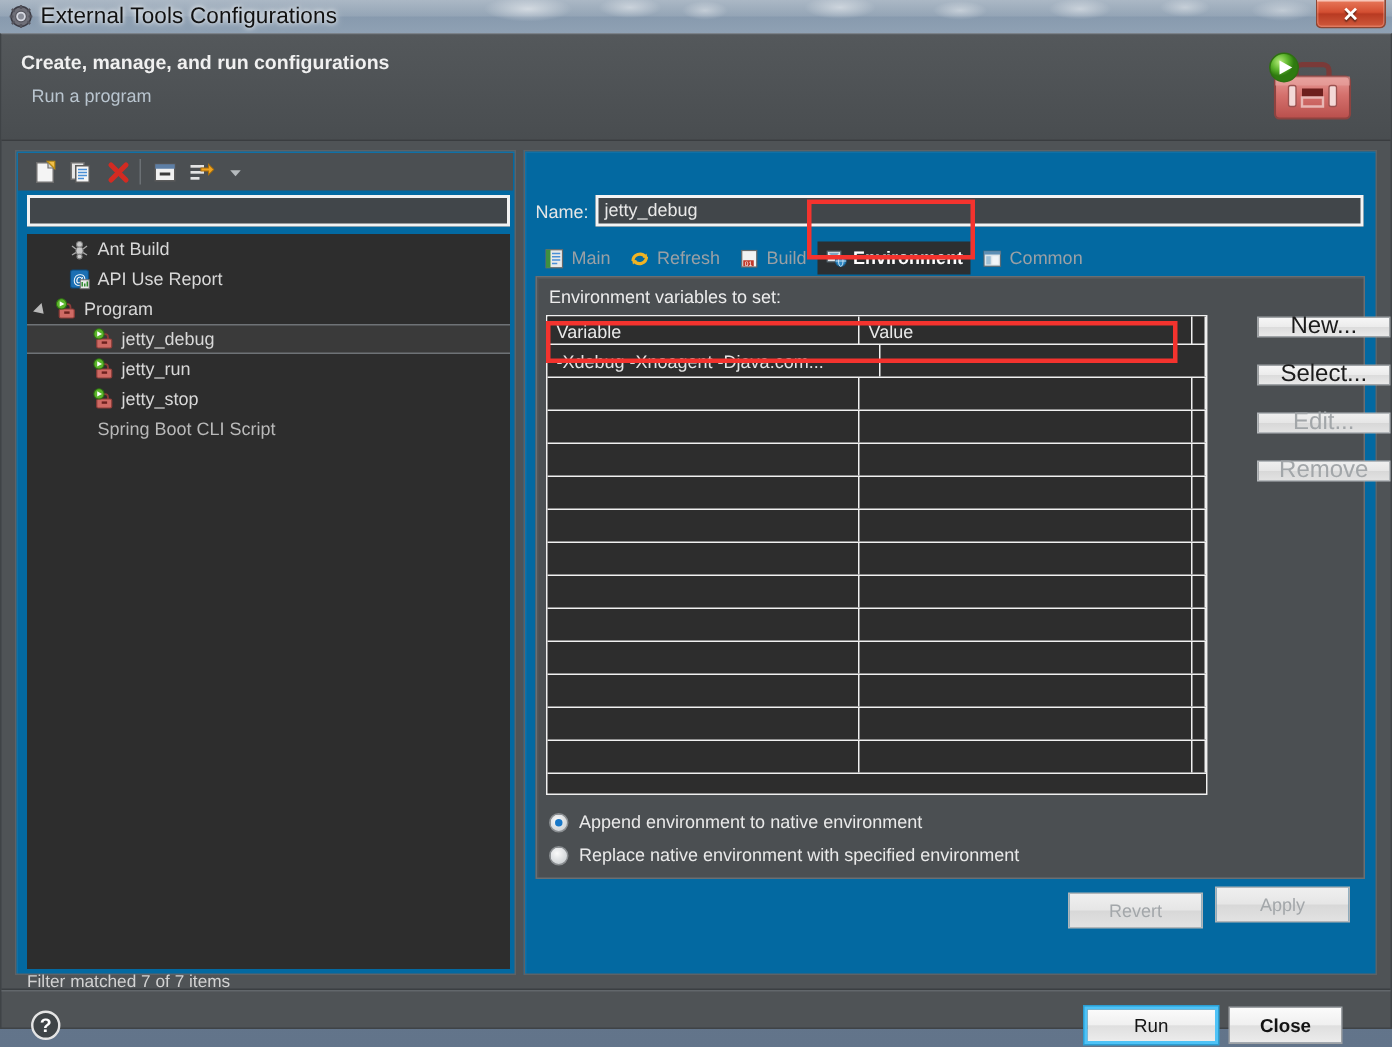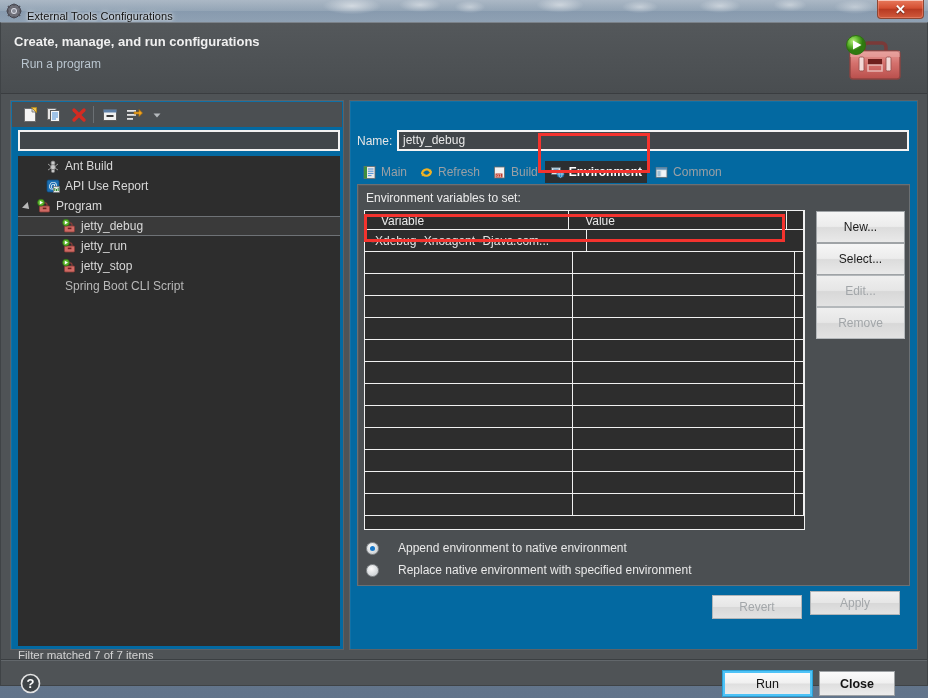--- a/index.html
+++ b/index.html
@@ -31,22 +31,22 @@
       radial-gradient(ellipse 34px 11px at 560px 5px, rgba(255,255,255,.48), rgba(255,255,255,0) 70%),
       radial-gradient(ellipse 26px 9px at 640px 7px, rgba(255,255,255,.42), rgba(255,255,255,0) 70%),
       radial-gradient(ellipse 30px 10px at 720px 6px, rgba(255,255,255,.45), rgba(255,255,255,0) 70%),
       radial-gradient(ellipse 24px 9px at 790px 5px, rgba(255,255,255,.40), rgba(255,255,255,0) 70%),
       radial-gradient(ellipse 30px 10px at 855px 7px, rgba(255,255,255,.38), rgba(255,255,255,0) 70%);
   }
   #title-icon {
     position: absolute; left: 6px; top: 3px; width: 16px; height: 16px;
   }
   #title-text {
-    position: absolute; left: 27px; top: 10px;
-    font-size: 11px; color: #111; letter-spacing: .1px;
+    position: absolute; left: 27px; top: 2px;
+    font-size: 15px; color: #111; letter-spacing: .1px;
     text-shadow: 0 0 3px rgba(255,255,255,.95), 0 0 6px rgba(255,255,255,.8);
     white-space: nowrap;
   }
   #close-btn {
     position: absolute; right: 4px; top: 0px; width: 47px; height: 19px;
     border-radius: 0 0 4px 4px;
     border: 1px solid #8c4633; border-top: none;
     background: linear-gradient(180deg, #e8795c 0%, #d44f32 45%, #b83a22 52%, #d05a3c 100%);
     box-shadow: inset 0 1px 0 rgba(255,255,255,.5), inset 0 0 0 1px rgba(255,180,160,.35);
   }
@@ -185,21 +185,21 @@
   #table {
     position: absolute; left: 6px; top: 25px; width: 441px; height: 320px;
     background: #2d2d2d; border: 1px solid #f0f0f0;
   }
   #thead {
     position: relative; height: 19px; display: flex;
     background: #2d2d2d; border-bottom: 1px solid #f0f0f0;
   }
   .th {
     font-size: 12px; color: #e9e9e9;
-    display: flex; align-items: center; padding-left: 16px;
+    display: flex; align-items: center; padding-left: 6px;
     border-right: 1px solid #f0f0f0; height: 19px;
   }
   #th-var { width: 208px; }
   #th-val { width: 222px; }
   #th-pad { flex: 1; }
   .trow {
     height: 22px; display: flex; border-bottom: 1px solid #f0f0f0;
   }
   .td {
     font-size: 12px; color: #e4e4e4; display: flex; align-items: center;
@@ -210,36 +210,36 @@
   .td-val { width: 222px; }
   .td-pad { flex: 1; }
   .row-dot {
     width: 10px; height: 10px; border-radius: 50%;
     background: radial-gradient(circle at 35% 30%, #8fc8ee, #2d7fbe 70%, #1e5e92);
     margin-right: 6px; flex: 0 0 10px;
   }
 
   
   .sbtn {
-    position: absolute; left: 458px; width: 89px; height: 32px;
-    font-size: 12px; display: flex; align-items: center; justify-content: center;
+    position: absolute; left: 480px; width: 89px; height: 14px;
+    font-size: 16px; display: flex; align-items: center; justify-content: center;
     border: 1px solid #9fa3a6;
     background: linear-gradient(180deg, #f6f6f6 0%, #ececec 48%, #dcdcdc 52%, #e9e9e9 100%);
     color: #1c1c1c;
   }
   .sbtn.disabled {
     color: #a2a6a9;
     background: linear-gradient(180deg, #efefef 0%, #e6e6e6 48%, #d8d8d8 52%, #e2e2e2 100%);
     border-color: #b4b8bb;
   }
 
   
   .radio-row {
     position: absolute; left: 8px; display: flex; align-items: center;
-    font-size: 12px; color: #e9e9e9; gap: 12px;
+    font-size: 12px; color: #e9e9e9;
   }
   .radio {
     width: 13px; height: 13px; border-radius: 50%;
     background: radial-gradient(circle at 40% 35%, #fbfbfb, #cfd3d6 75%, #a9adb0);
     border: 1px solid #8a8e91; margin-right: 7px; position: relative;
     flex: 0 0 13px;
   }
   .radio.on::after {
     content: ""; position: absolute; left: 3px; top: 3px;
     width: 5px; height: 5px; border-radius: 50%;

